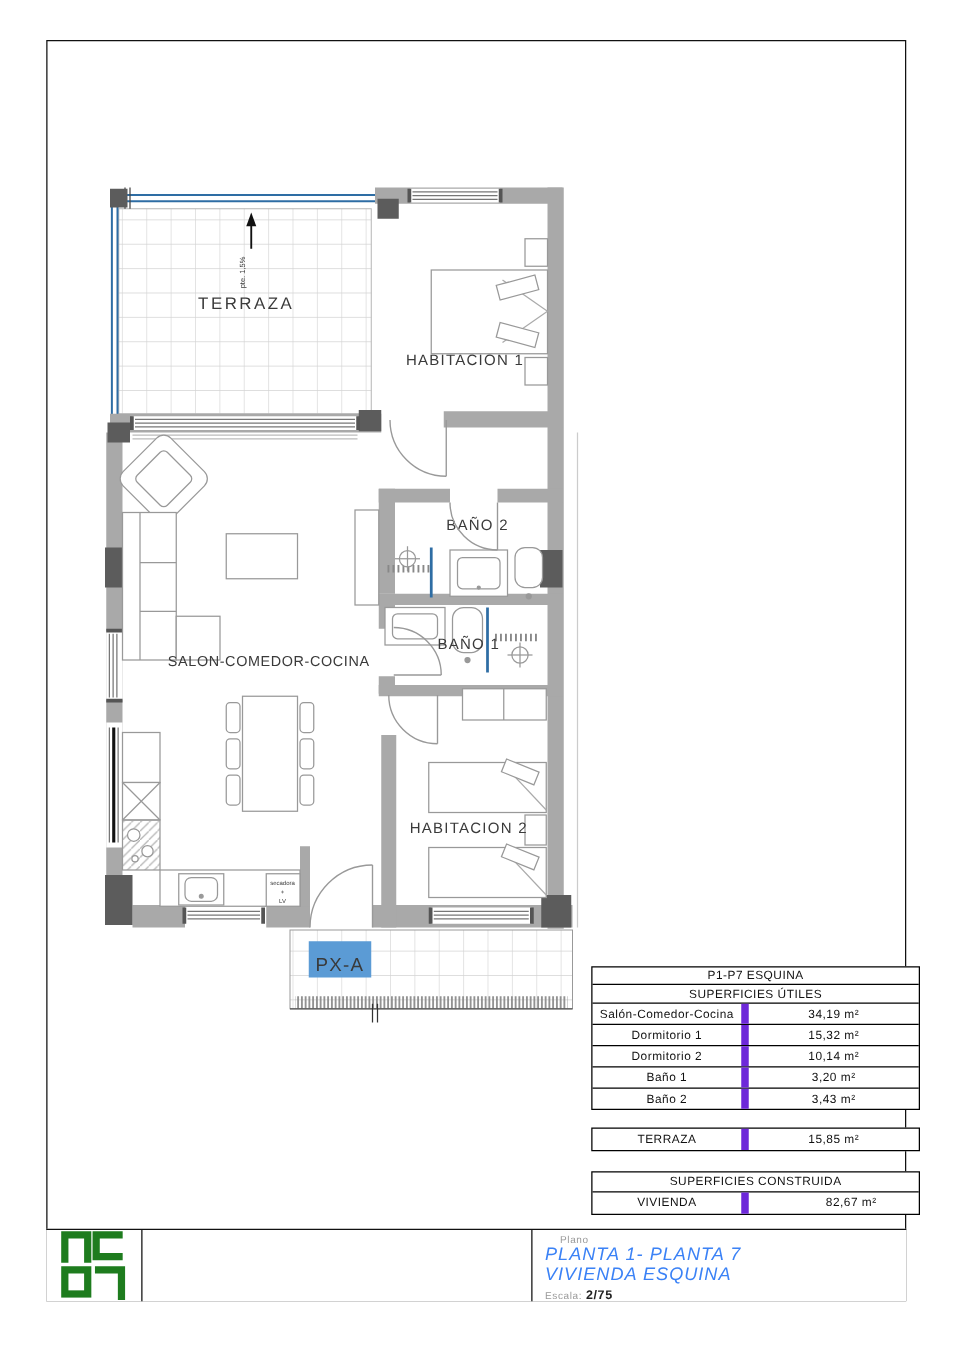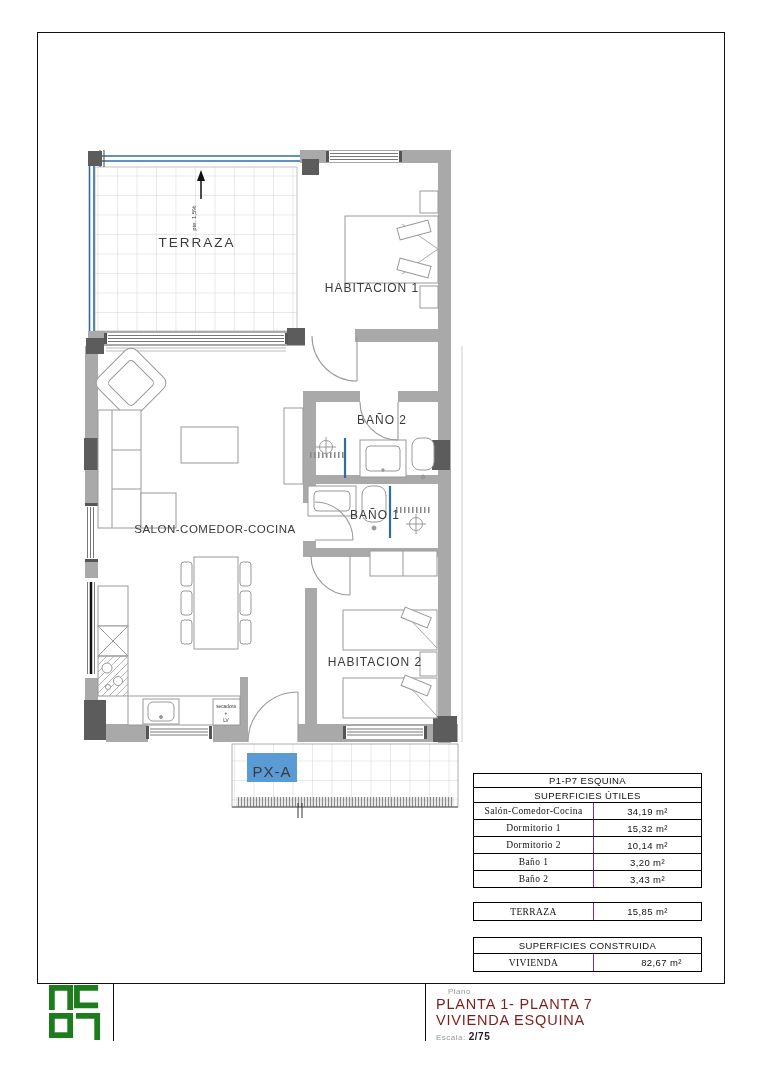--- a/index.html
+++ b/index.html
@@ -3,41 +3,41 @@
 <meta charset="utf-8">
 <style>
   html,body{margin:0;padding:0;background:#fff;}
   .page{position:relative;width:763px;height:1080px;background:#fff;overflow:hidden;
         font-family:"Liberation Sans",sans-serif;color:#1a1a1a;}
   .page-border{position:absolute;left:37px;top:32px;width:688px;height:1009px;
         border:1.5px solid #111;box-sizing:border-box;}
   svg text{font-family:"Liberation Sans",sans-serif;fill:#3a3a3a;}
 
   
-  .area-table{position:absolute;left:473px;top:773px;width:229px;font-size:9.5px;
+  .area-table{position:absolute;left:473px;top:773px;width:263px;font-size:9.5px;
         letter-spacing:.4px;color:#111;}
   .tbl-block{border:1.5px solid #000;box-sizing:border-box;background:#fff;}
   .tbl-row{display:flex;align-items:center;height:16px;border-top:1px solid #000;}
   .tbl-row:first-child{border-top:none;}
   .tbl-head{justify-content:center;height:14px;font-size:9.5px;}
   .tbl-title{height:13px;}
-  .cell-label{width:119px;text-align:right;border-right:1px solid #6d28d9;align-self:stretch;
-        display:flex;align-items:center;justify-content:center;font-family:Liberation Serif, serif;}
+  .cell-label{width:119px;text-align:right;border-right:6px solid #6d28d9;align-self:stretch;
+        display:flex;align-items:center;justify-content:center;}
   .cell-value{flex:1;text-align:center;}
   .gap14{height:14px;} .gap16{height:16px;}
 
   
   .title-block{position:absolute;left:37px;top:983px;width:688px;height:58px;
         border-top:1px solid #111;box-sizing:border-box;background:#fff;}
   .logo-cell{position:absolute;left:0;top:0;width:77px;height:100%;
         border-right:1px solid #111;box-sizing:border-box;display:flex;align-items:center;justify-content:center;}
   .info-cell{position:absolute;left:388px;top:0;right:0;height:100%;
         border-left:1px solid #111;box-sizing:border-box;padding:3px 0 0 10px;}
   .lbl-small{font-size:8px;color:#999;letter-spacing:.5px;padding-left:12px;}
-  .title-line{font-size:14.5px;letter-spacing:.8px;color:#7f1d1d;line-height:1.12;}
+  .title-line{font-size:14.5px;letter-spacing:.8px;color:#3b82f6;line-height:1.12;font-style:italic;}
   .escala-row{margin-top:3px;font-size:8px;color:#999;letter-spacing:.5px;}
   .escala-row b{font-size:10px;color:#222;letter-spacing:.5px;margin-left:3px;font-weight:bold;}
 </style>
 </head>
 <body>
 
 <div class="page">
   <div class="page-border"></div>
 
   <svg width="763" height="1080" viewBox="0 0 763 1080" style="position:absolute;left:0;top:0;">

